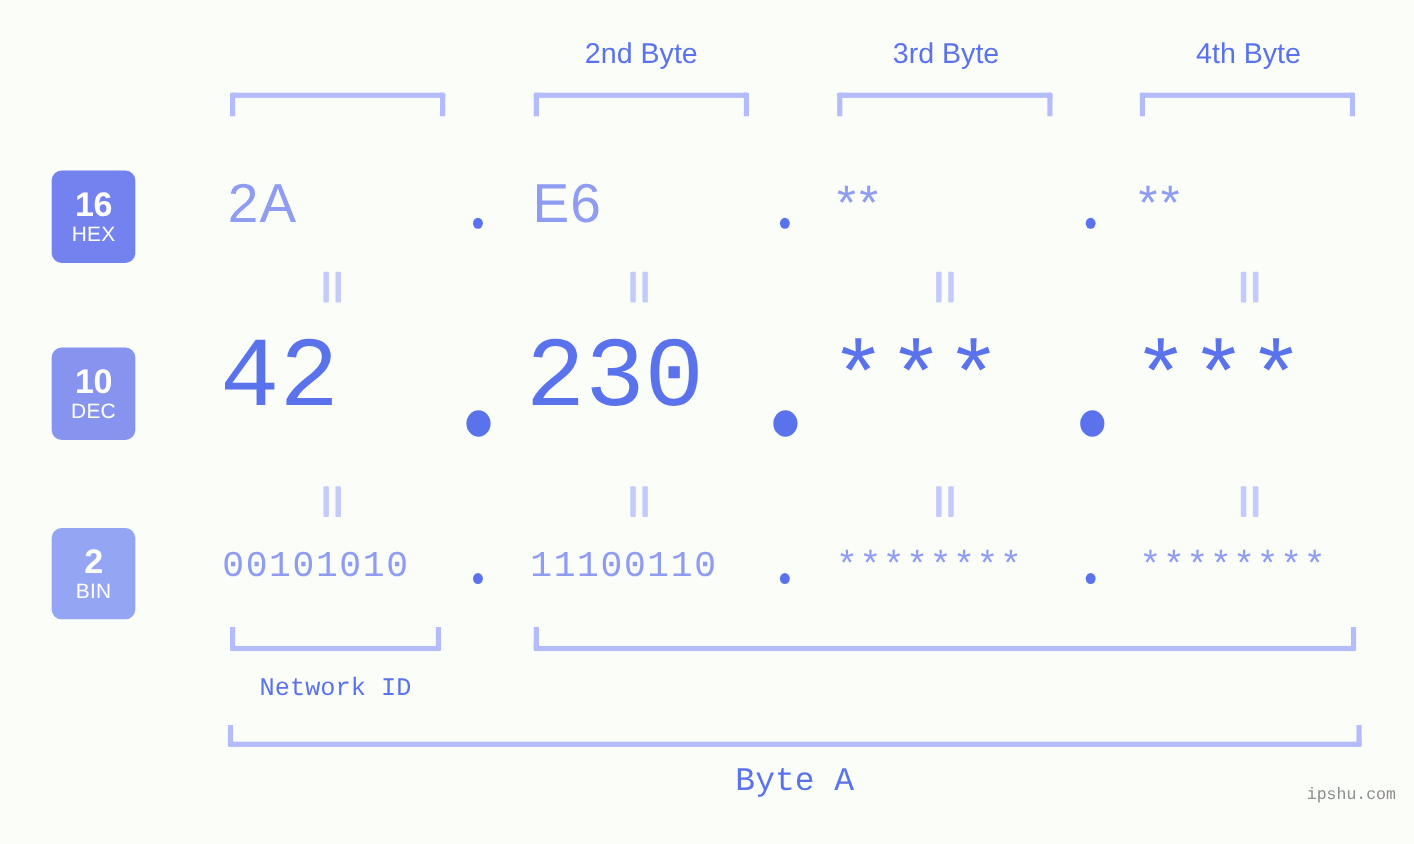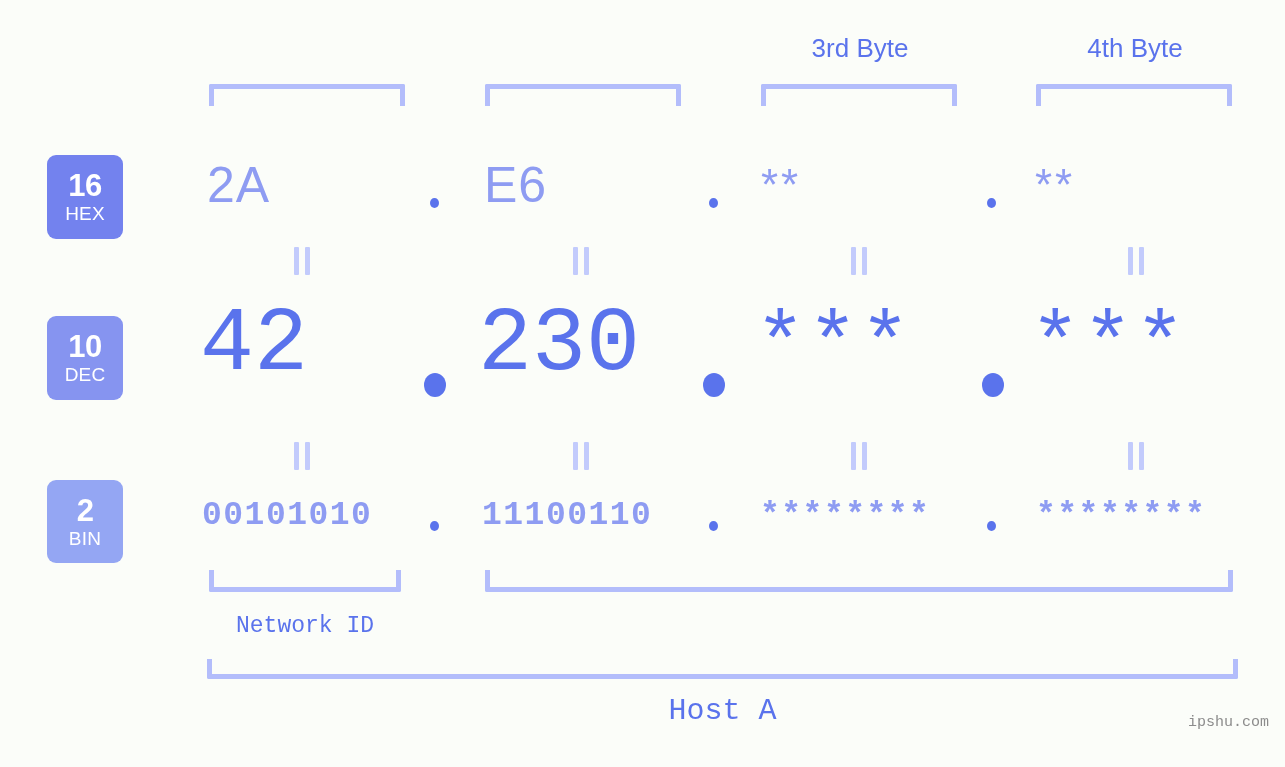--- a/index.html
+++ b/index.html
@@ -134,21 +134,21 @@
     background: #5a73ec;
     border-radius: 50%;
   }
 
   
   .bin-row .cell {
     top: 497px;
     font-size: 33px;
     color: #8e9cf2;
     font-family: "Liberation Mono", monospace;
-    font-weight: 700;
+    font-weight: 400;
     letter-spacing: 1.5px;
   }
   .bin-row .dot {
     position: absolute;
     top: 521px;
     width: 9px;
     height: 10px;
     background: #5a73ec;
     border-radius: 50%;
   }
@@ -202,20 +202,21 @@
     color: #8c8c8c;
     font-family: "Liberation Mono", monospace;
     letter-spacing: 0px;
   }
 </style>
 </head>
 <body>
 
 <div id="stage">
 
+  <div class="byte-label" style="left:484px;width:198px;">2nd Byte</div>
   <div class="byte-label" style="left:761px;width:198px;">3rd Byte</div>
   <div class="byte-label" style="left:1035px;width:200px;">4th Byte</div>
 
   <div class="bracket-down" style="left:209px;width:196px;"></div>
   <div class="bracket-down" style="left:485px;width:196px;"></div>
   <div class="bracket-down" style="left:761px;width:196px;"></div>
   <div class="bracket-down" style="left:1036px;width:196px;"></div>
 
   <div class="badge" id="badge-hex">
     <span class="num">16</span>
@@ -293,17 +294,17 @@
     <div class="dot" style="left:987px;"></div>
     <div class="cell" style="left:1036px;width:198px;">********</div>
   </div>
 
   <div class="bracket-up" style="left:209px;width:192px;top:570px;"></div>
   <div class="bracket-up" style="left:485px;width:748px;top:570px;"></div>
 
   <div class="id-caption" style="left:209px;width:192px;top:613px;">Network ID</div>
 
   <div class="bracket-up" style="left:207px;width:1031px;top:659px;height:20px;"></div>
-  <div id="class-caption">Host A</div>
+  <div id="class-caption">Byte A</div>
 
   <div id="watermark">ipshu.com</div>
 
 </div>
 
 </body></html>

